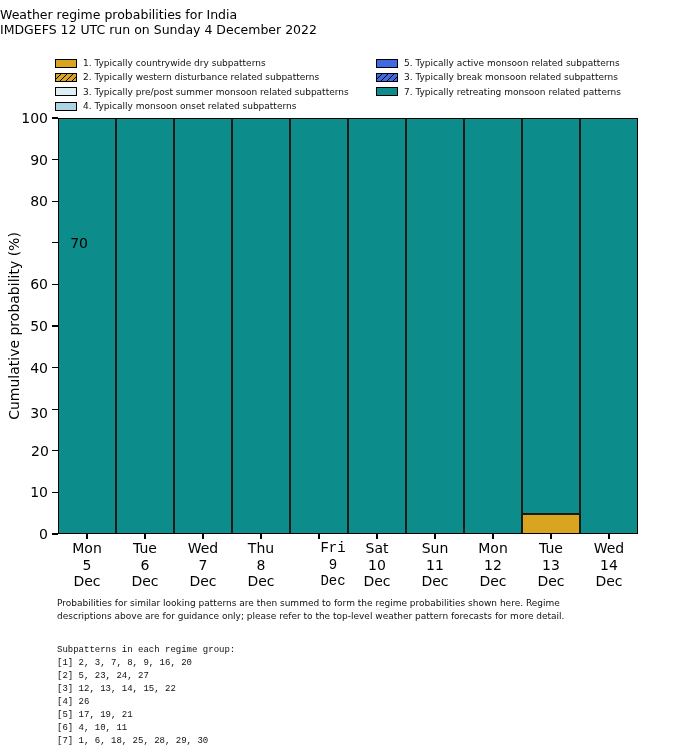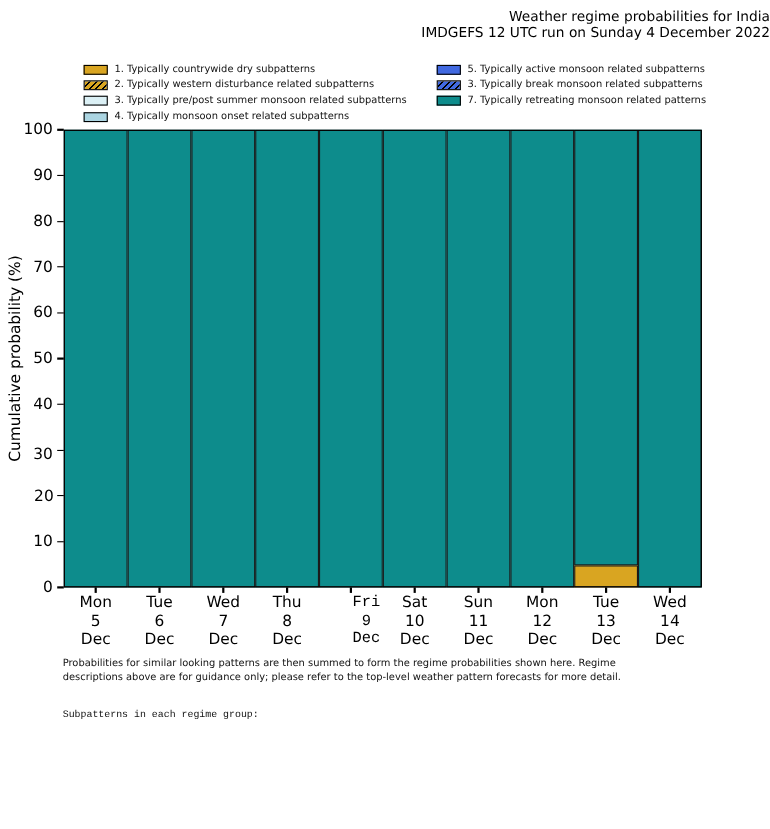--- a/index.html
+++ b/index.html
@@ -6,26 +6,26 @@
   html, body { background: #ffffff; }
   body {
     width: 700px; height: 754px;
     position: relative;
     font-family: "DejaVu Sans", sans-serif;
     color: #000;
     overflow: hidden;
   }
   .title {
     position: absolute; top: 7px; left: 0; width: 700px;
-    text-align: right; font-size: 12.5px; line-height: 15px; color: #000;
+    text-align: left; font-size: 12.5px; line-height: 15px; color: #000;
   }
   .legend { position: absolute; top: 56px; }
   .legend.col0 { left: 55px; }
   .legend.col1 { left: 376px; }
-  .legend-item { display: flex; align-items: center; height: 14.3px; margin-left: 21px; }
+  .legend-item { display: flex; align-items: center; height: 14.3px; }
   .legend-swatch {
     width: 22px; height: 9px; border: 1px solid #000;
     margin-right: 6px; flex: none;
   }
   .legend-label { font-size: 9px; white-space: nowrap; color: #111; }
 
   .ylabel {
     position: absolute; left: 14px; top: 326px;
     transform: translate(-50%, -50%) rotate(-90deg);
     font-size: 14px; white-space: nowrap;
@@ -143,21 +143,21 @@
     <div class="ytick-label" style="top: 442.8px; padding-left: 31px;">20</div>
     <div class="ytick-mark" style="left: 52px; top: 450.15px;"></div>
     <div class="ytick-label" style="top: 405px;">30</div>
     <div class="ytick-mark" style="left: 52px; top: 408.55px;"></div>
     <div class="ytick-label" style="top: 359.6px;">40</div>
     <div class="ytick-mark" style="left: 52px; top: 366.95px;"></div>
     <div class="ytick-label" style="top: 318px;">50</div>
     <div class="ytick-mark" style="left: 52px; top: 325.35px;"></div>
     <div class="ytick-label" style="top: 276.4px;">60</div>
     <div class="ytick-mark" style="left: 52px; top: 283.75px;"></div>
-    <div class="ytick-label" style="top: 234.8px;">70</div>
+    <div class="ytick-label" style="top: 234.8px; margin-left: 40px;">70</div>
     <div class="ytick-mark" style="left: 52px; top: 242.15px;"></div>
     <div class="ytick-label" style="top: 193.2px;">80</div>
     <div class="ytick-mark" style="left: 52px; top: 200.55px;"></div>
     <div class="ytick-label" style="top: 151.6px;">90</div>
     <div class="ytick-mark" style="left: 52px; top: 158.95px;"></div>
     <div class="ytick-label" style="top: 110px;">100</div>
     <div class="ytick-mark" style="left: 52px; top: 117.35px;"></div>
   </div>
 <div id="xticks">
     <div class="xtick-mark" style="left: 86.35px; top: 534px;"></div>
@@ -222,13 +222,22 @@
     </div>
   </div>
 
 <div class="footnote" id="footnote">
     <div class="footnote-line">Probabilities for similar looking patterns are then summed to form the regime probabilities shown here. Regime</div>
     <div class="footnote-line">descriptions above are for guidance only; please refer to the top-level weather pattern forecasts for more detail.</div>
   </div>
 
 <div class="subpatterns">
   <div class="subpatterns-line">Subpatterns in each regime group:</div>
+  <div id="subpattern-lines">
+      <div class="subpatterns-line">[1] 2, 3, 7, 8, 9, 16, 20</div>
+      <div class="subpatterns-line">[2] 5, 23, 24, 27</div>
+      <div class="subpatterns-line">[3] 12, 13, 14, 15, 22</div>
+      <div class="subpatterns-line">[4] 26</div>
+      <div class="subpatterns-line">[5] 17, 19, 21</div>
+      <div class="subpatterns-line">[6] 4, 10, 11</div>
+      <div class="subpatterns-line">[7] 1, 6, 18, 25, 28, 29, 30</div>
+    </div>
 </div>
 
 </body></html>

